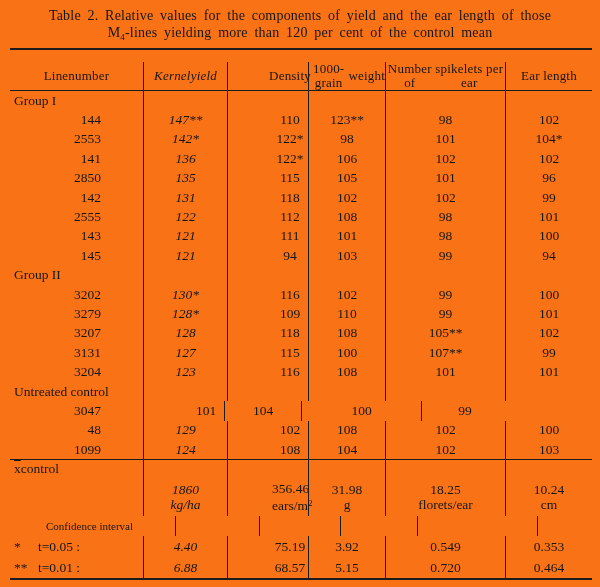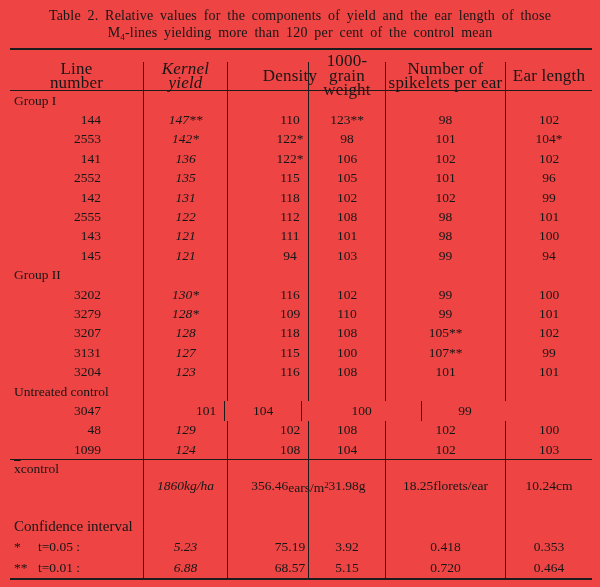--- a/index.html
+++ b/index.html
@@ -1,52 +1,52 @@
 <!DOCTYPE html>
 <html><head>
 <meta charset="utf-8">
 <style>
   html,body{margin:0;padding:0;background:#ffffff;}
   .page{
     width:600px;height:587px;position:relative;overflow:hidden;
-    background:#ef4444;color:#161616;
+    background:#f97316;color:#161616;
     font-family:"Liberation Serif", serif;
     -webkit-font-smoothing:antialiased;
   }
   .title{
     text-align:center;padding-top:7px;font-size:14px;line-height:17px;
     word-spacing:3px;letter-spacing:0.2px;
   }
   .sub{font-size:9px;vertical-align:-3px;}
   .sup{font-size:9px;vertical-align:4px;}
   .xbar{text-decoration:overline;}
   .table{
     position:absolute;left:10px;top:48px;width:582px;
     border-top:2px solid #1c1c1c;border-bottom:2px solid #1c1c1c;
   }
   .row{display:flex;}
   .c{box-sizing:border-box;flex:0 0 auto;}
   .c0{width:133px;}.c1{width:84px;font-style:italic;}.c2{width:81px;padding-left:44px;}.c3{width:77px;}.c4{width:120px;}.c5{width:87px;}
   .vl{border-left:1px solid #1c1c1c;}
   .header-row{height:40px;border-bottom:1px solid #1c1c1c;}
   .header-cell{
-    display:flex;flex-direction:column;justify-content:center;align-items:center;
-    font-size:17px;line-height:14.5px;text-align:center;letter-spacing:0.2px;margin-top:12px;
+    display:flex;flex-direction:row;justify-content:center;align-items:center;
+    font-size:13px;line-height:14.5px;text-align:center;letter-spacing:0.2px;margin-top:12px;
   }
   .body-row{height:19.4px;font-size:13.5px;}
   .body-row .c{display:flex;align-items:center;}
   .cell-label{padding-left:4px;justify-content:flex-start;}
   .cell-num{justify-content:flex-end;padding-right:42px;}
   .cell-val{justify-content:center;text-align:center;}
   .sep-top{border-top:1px solid #1c1c1c;}
   .ctrl-label-row{height:18px;font-size:13.5px;}
   .ctrl-label-row .c{display:flex;align-items:center;}
   .ctrl-values-row{height:38px;font-size:13.5px;}
-  .ctrl-values-row .c{display:flex;flex-direction:row;justify-content:center;text-align:center;line-height:15.5px;}
-  .conf-label-row{height:20px;font-size:15px;}
+  .ctrl-values-row .c{display:flex;flex-direction:column;justify-content:center;text-align:center;line-height:15.5px;}
+  .conf-label-row{height:20px;font-size:11px;margin-left:32px;}
   .conf-label-row .c{display:flex;align-items:center;}
   .conf-row{height:21px;font-size:13.5px;}
   .conf-row .c{display:flex;align-items:center;}
   .conf-first{padding-left:4px;}
   .marker{display:inline-block;width:24px;flex:0 0 24px;}
 </style>
 </head>
 <body>
 
 <div class="page">
@@ -105,21 +105,21 @@
       </div>
       <div class="row body-row">
         <div class="c c0 cell-num">141</div>
         <div class="c c1 vl cell-val">136</div>
         <div class="c c2 vl cell-val">122*</div>
         <div class="c c3 vl cell-val">106</div>
         <div class="c c4 vl cell-val">102</div>
         <div class="c c5 vl cell-val">102</div>
       </div>
       <div class="row body-row">
-        <div class="c c0 cell-num">2552</div>
+        <div class="c c0 cell-num">2850</div>
         <div class="c c1 vl cell-val">135</div>
         <div class="c c2 vl cell-val">115</div>
         <div class="c c3 vl cell-val">105</div>
         <div class="c c4 vl cell-val">101</div>
         <div class="c c5 vl cell-val">96</div>
       </div>
       <div class="row body-row">
         <div class="c c0 cell-num">142</div>
         <div class="c c1 vl cell-val">131</div>
         <div class="c c2 vl cell-val">118</div>
@@ -270,24 +270,24 @@
         <div class="c c2 vl "></div>
         <div class="c c3 vl "></div>
         <div class="c c4 vl "></div>
         <div class="c c5 vl "></div>
       </div>
       <div class="row conf-row">
         <div class="c c0 conf-first">
           <span class="marker">*</span>
           <span>t=0.05 :</span>
         </div>
-        <div class="c c1 vl cell-val" style="justify-content: center;">5.23</div>
+        <div class="c c1 vl cell-val" style="justify-content: center;">4.40</div>
         <div class="c c2 vl cell-val" style="justify-content: center;">75.19</div>
         <div class="c c3 vl cell-val" style="justify-content: center;">3.92</div>
-        <div class="c c4 vl cell-val" style="justify-content: center;">0.418</div>
+        <div class="c c4 vl cell-val" style="justify-content: center;">0.549</div>
         <div class="c c5 vl cell-val" style="justify-content: center;">0.353</div>
       </div>
       <div class="row conf-row">
         <div class="c c0 conf-first">
           <span class="marker">**</span>
           <span>t=0.01 :</span>
         </div>
         <div class="c c1 vl cell-val" style="justify-content: center;">6.88</div>
         <div class="c c2 vl cell-val" style="justify-content: center;">68.57</div>
         <div class="c c3 vl cell-val" style="justify-content: center;">5.15</div>

